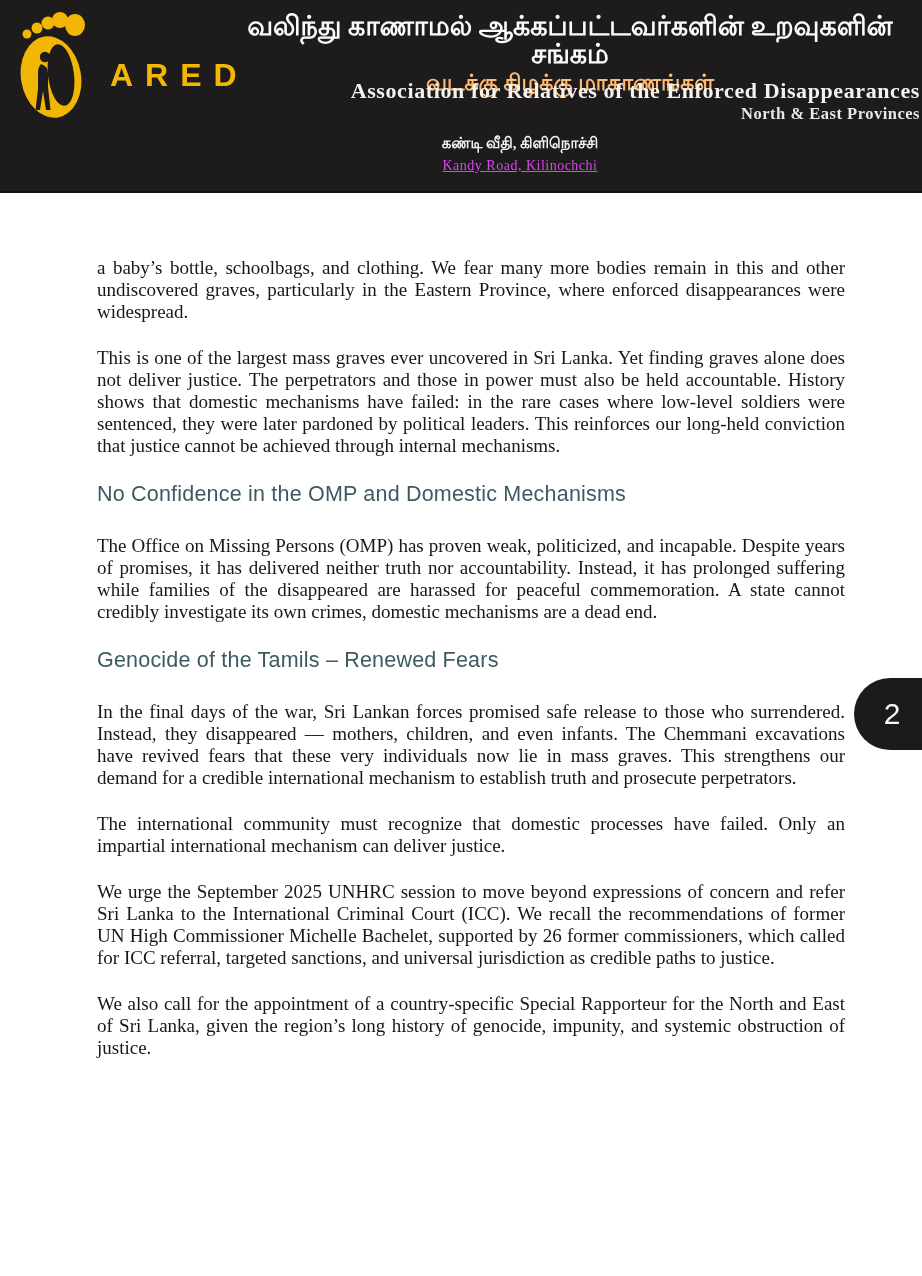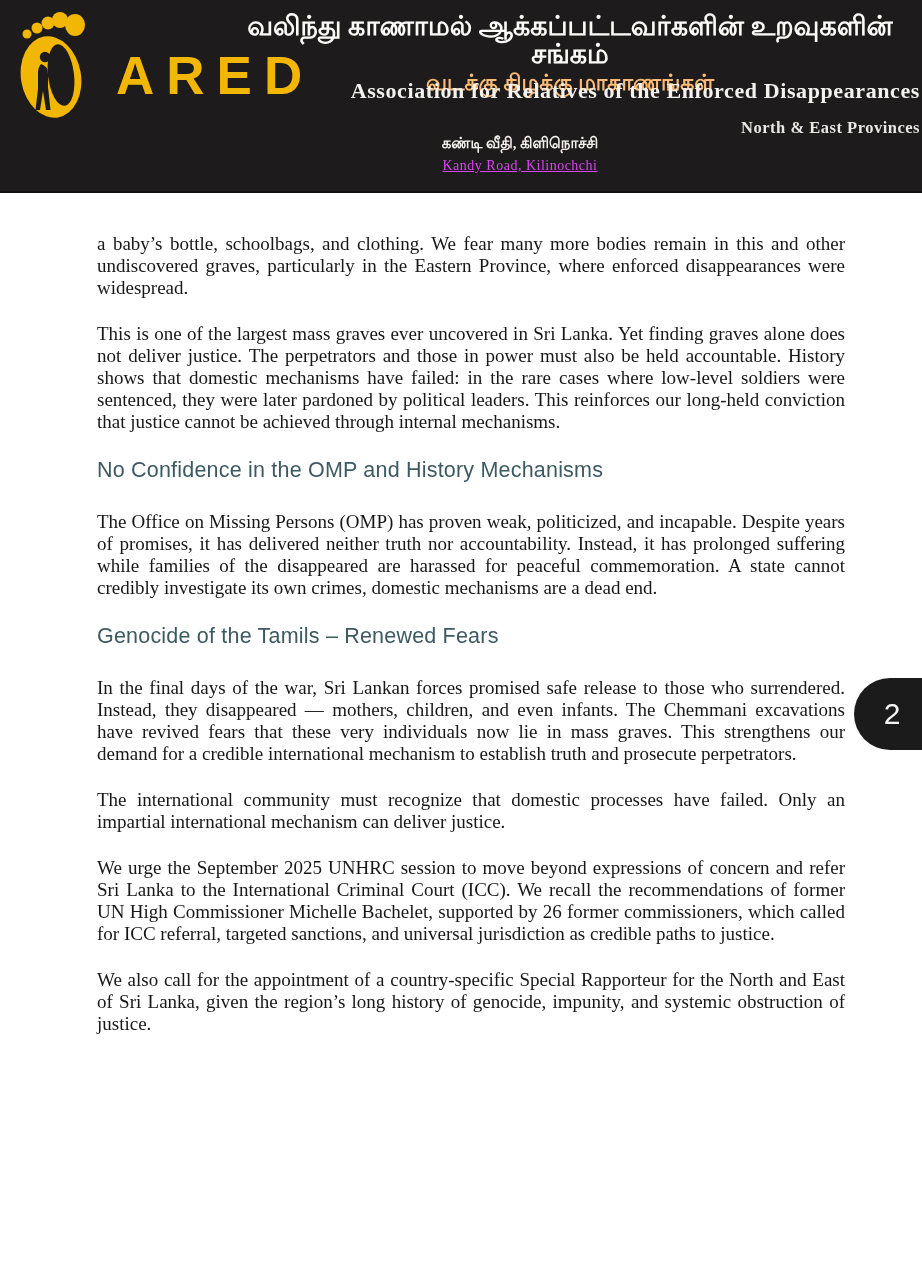--- a/index.html
+++ b/index.html
@@ -20,24 +20,24 @@
     box-sizing:border-box;
     color:#f4f2ef;
   }
   .logo{
     position:absolute;left:14px;top:10px;
     width:210px;height:118px;
     display:flex;align-items:center;
   }
   .logo-mark{flex:0 0 auto;}
   .logo-word{
-    margin-left:20px;
+    margin-left:14px;
     font-family:"Liberation Sans","DejaVu Sans",sans-serif;
     font-weight:bold;
-    font-size:53px;
+    font-size:32px;
     letter-spacing:12px;
     color:#f2b705;
     line-height:1;
     transform:translateY(6px);
   }
   .head-tamil-block{
     position:absolute;left:225px;top:12px;width:690px;
     text-align:center;
   }
   .head-tamil-1{
@@ -47,36 +47,36 @@
     font-weight:bold;font-size:22px;line-height:30px;color:#fdba74;
   }
   .head-en-block{
     position:absolute;left:120px;top:78px;width:800px;
     text-align:right;
   }
   .head-org-en{
     font-weight:bold;font-size:22px;line-height:26px;letter-spacing:0.6px;color:#f4f2ef;
   }
   .head-prov-en{
-    font-weight:bold;font-size:16.5px;line-height:20px;letter-spacing:0.5px;color:#e9e7e4;margin-top:14px;
+    font-weight:bold;font-size:16.5px;line-height:20px;letter-spacing:0.5px;color:#e9e7e4;
   }
   .head-addr-block{
     position:absolute;left:120px;top:132px;width:800px;
     text-align:center;
   }
   .head-addr-tamil{
     font-weight:bold;font-size:15px;line-height:22px;color:#f4f2ef;
   }
   .head-addr-en{
     font-size:14px;line-height:24px;letter-spacing:0.5px;color:#d946ef;text-decoration:underline;
   }
 
   
   .doc-body{
-    padding:40px 77px 0 97px;
+    padding:64px 77px 0 97px;
     color:#171717;
   }
   .para{
     margin:0 0 24px 0;
     font-size:19px;
     line-height:22px;
     text-align:justify;
   }
   .sec-heading{
     margin:24px 0 28px 0;
@@ -151,21 +151,21 @@
       <div class="head-addr-en">Kandy Road, Kilinochchi</div>
     </div>
 
   </div>
 
   <div class="doc-body">
 
     <p class="para">a baby’s bottle, schoolbags, and clothing. We fear many more bodies remain in this and other undiscovered graves, particularly in the Eastern Province, where enforced disappearances were widespread.</p>
     <p class="para">This is one of the largest mass graves ever uncovered in Sri Lanka. Yet finding graves alone does not deliver justice. The perpetrators and those in power must also be held accountable. History shows that domestic mechanisms have failed: in the rare cases where low-level soldiers were sentenced, they were later pardoned by political leaders. This reinforces our long-held conviction that justice cannot be achieved through internal mechanisms.</p>
 
-    <h2 class="sec-heading">No Confidence in the OMP and History Mechanisms</h2>
+    <h2 class="sec-heading">No Confidence in the OMP and Domestic Mechanisms</h2>
     <p class="para">The Office on Missing Persons (OMP) has proven weak, politicized, and incapable. Despite years of promises, it has delivered neither truth nor accountability. Instead, it has prolonged suffering while families of the disappeared are harassed for peaceful commemoration. A state cannot credibly investigate its own crimes, domestic mechanisms are a dead end.</p>
 
     <h2 class="sec-heading">Genocide of the Tamils – Renewed Fears</h2>
     <p class="para">In the final days of the war, Sri Lankan forces promised safe release to those who surrendered. Instead, they disappeared — mothers, children, and even infants. The Chemmani excavations have revived fears that these very individuals now lie in mass graves. This strengthens our demand for a credible international mechanism to establish truth and prosecute perpetrators.</p>
 
     <p class="para">The international community must recognize that domestic processes have failed. Only an impartial international mechanism can deliver justice.</p>
 
     <p class="para">We urge the September 2025 UNHRC session to move beyond expressions of concern and refer Sri Lanka to the International Criminal Court (ICC). We recall the recommendations of former UN High Commissioner Michelle Bachelet, supported by 26 former commissioners, which called for ICC referral, targeted sanctions, and universal jurisdiction as credible paths to justice.</p>
     <p class="para">We also call for the appointment of a country-specific Special Rapporteur for the North and East of Sri Lanka, given the region’s long history of genocide, impunity, and systemic obstruction of justice.</p>
 

